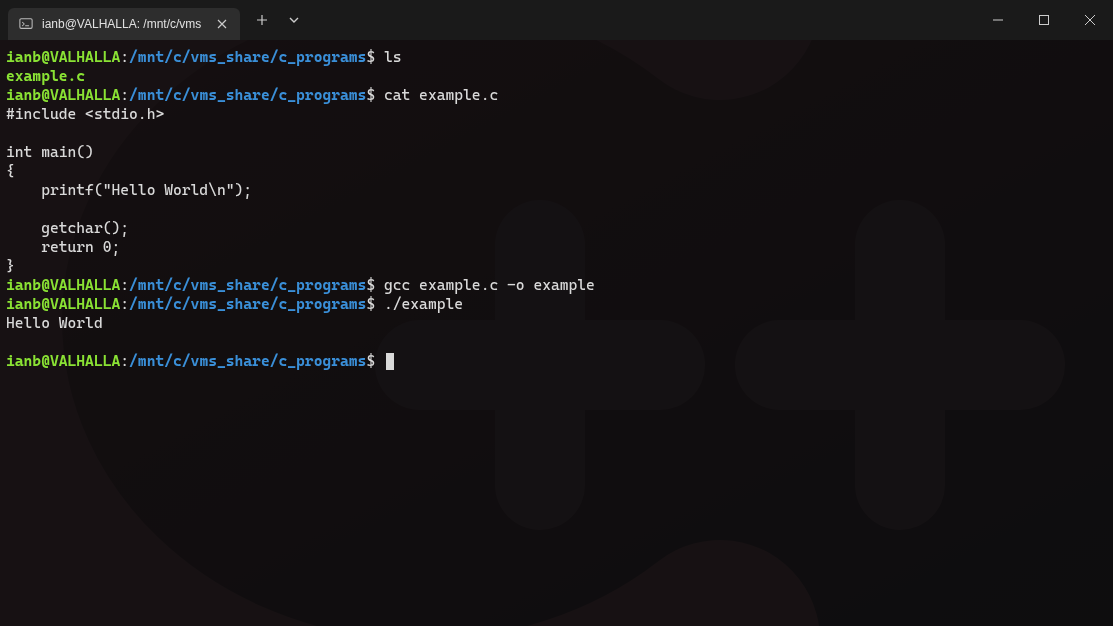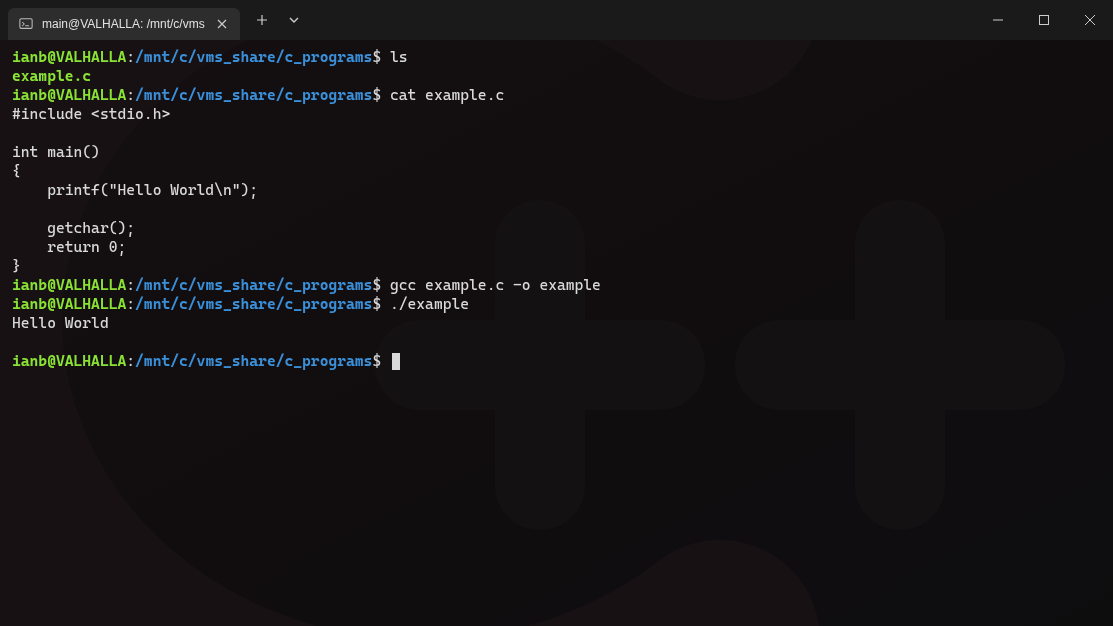--- a/index.html
+++ b/index.html
@@ -97,21 +97,21 @@
   }
   .bg-logo {
     position: absolute;
     inset: 0;
     pointer-events: none;
     opacity: 0.14;
   }
   .bg-logo svg { position:absolute; }
   .terminal {
     position: relative;
-    padding: 8px 12px;
+    padding: 8px 6px;
     font-size: 15px;
     line-height: 19px;
     white-space: pre;
     color: #d9d9d9;
     font-weight: 500;
     letter-spacing: 0;
   }
   .p-user { color: #8ae234; font-weight: 700; }
   .p-path { color: #3a8fd8; font-weight: 700; }
   .p-dollar { color: #d9d9d9; font-weight: 400; }
@@ -131,21 +131,21 @@
 <div class="titlebar">
   <div class="titlebar-left">
     <div class="tab">
       <span class="tab-icon">
         <svg width="14" height="14" viewBox="0 0 16 16" fill="none" stroke="#bbbbbb" stroke-width="1.2">
           <rect x="1" y="2" width="14" height="11" rx="1.5"></rect>
           <path d="M4 6 L6 8 L4 10" stroke-linecap="round" stroke-linejoin="round"></path>
           <path d="M7.5 10 L11 10" stroke-linecap="round"></path>
         </svg>
       </span>
-      <span class="tab-title">main@VALHALLA: /mnt/c/vms</span>
+      <span class="tab-title">ianb@VALHALLA: /mnt/c/vms</span>
       <span class="tab-close">
         <svg width="10" height="10" viewBox="0 0 10 10" stroke="#cccccc" stroke-width="1.2">
           <path d="M1 1 L9 9 M9 1 L1 9"></path>
         </svg>
       </span>
     </div>
     <div class="titlebar-after-tab">
       <div class="titlebar-btn">
         <svg width="12" height="12" viewBox="0 0 12 12" stroke="#cccccc" stroke-width="1.2">
           <path d="M6 1 V11 M1 6 H11"></path>

